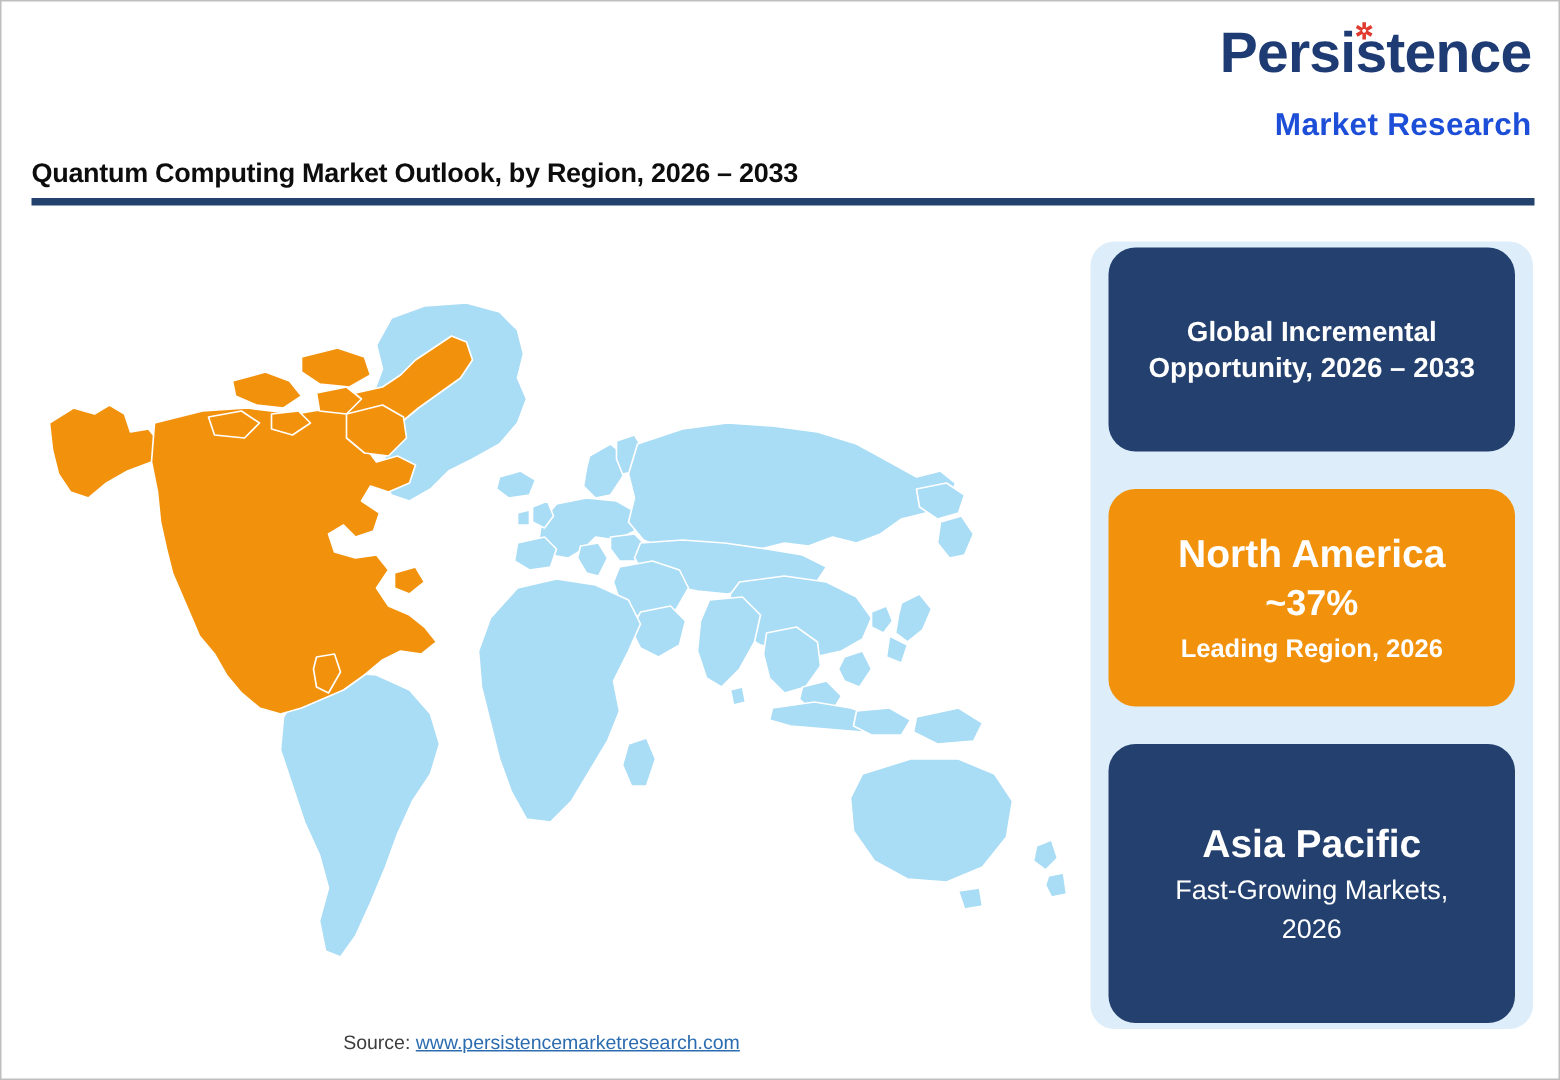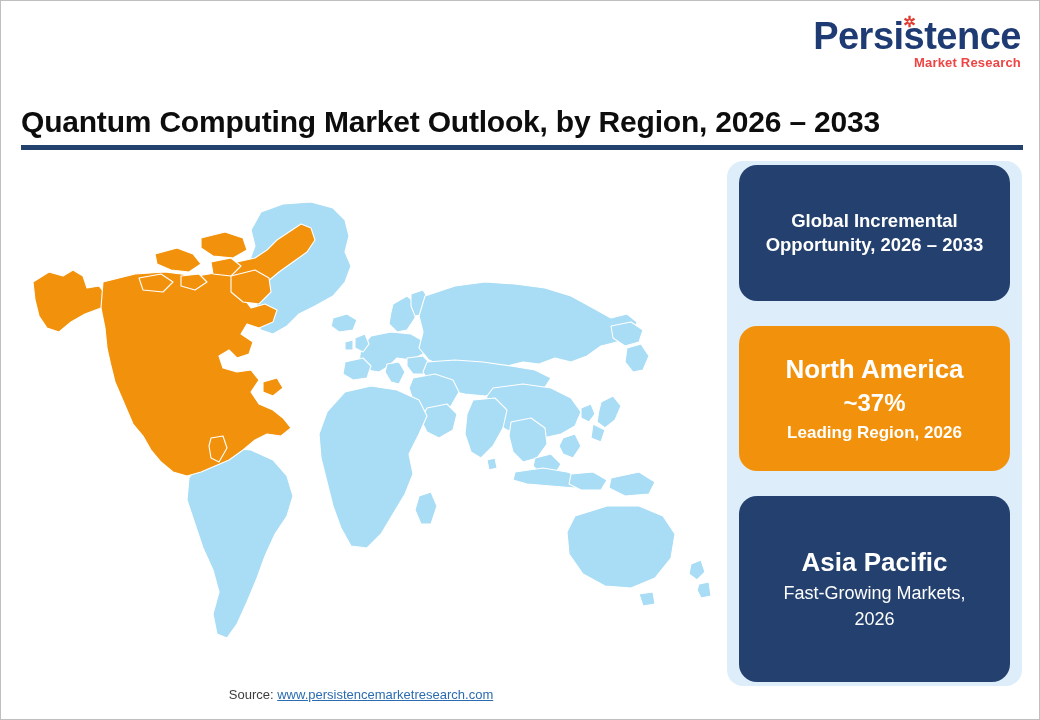--- a/index.html
+++ b/index.html
@@ -40,37 +40,37 @@
   }
   .logo-star {
     position: absolute;
     left: 90px;
     top: -3px;
     color: #E03A2F;
     font-size: 15px;
     line-height: 1;
   }
   .logo-sub {
-    font-size: 13px;
-    font-weight: bold;
-    color: #ef4444;
+    font-size: 21px;
+    font-weight: bold;
+    color: #1d4ed8;
     letter-spacing: 0.2px;
-    margin-top: 1px;
+    margin-top: 18px;
     white-space: nowrap;
   }
 
   
   .title-block {
     position: absolute;
     left: 20px;
     top: 104px;
     width: 1000px;
   }
   .title-text {
-    font-size: 30px;
+    font-size: 18px;
     font-weight: bold;
     color: #0d0d0d;
     letter-spacing: -0.2px;
     white-space: nowrap;
   }
   .title-rule {
     margin-top: 6px;
     height: 5px;
     width: 1002px;
     background: #23426E;

